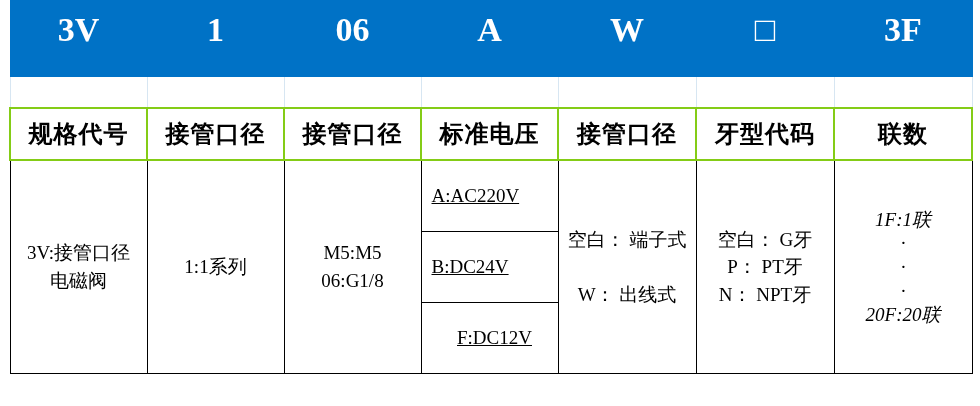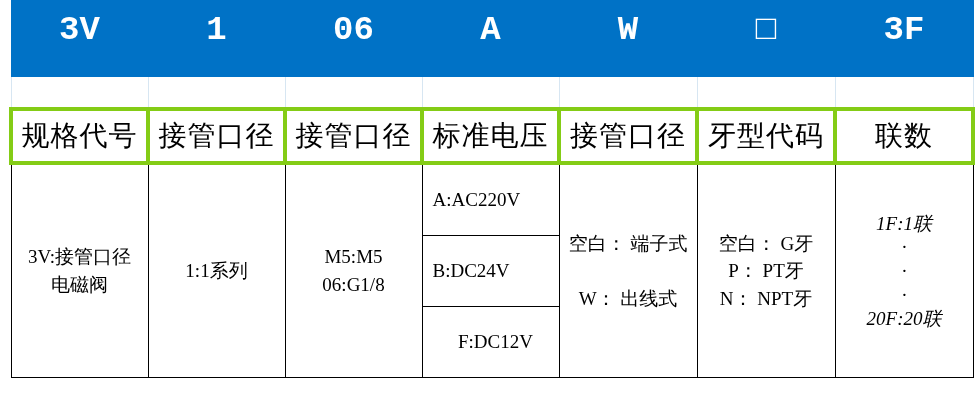--- a/index.html
+++ b/index.html
@@ -32,61 +32,62 @@
     text-align: center;
   }
   
   .code-row td {
     height: 58px;
     background: #0072C6;
     color: #ffffff;
     font-size: 34px;
     font-weight: bold;
     border: 1px solid #0072C6;
-    font-family: Liberation Mono, monospace;
+    font-family: Liberation Serif, serif;
   }
   
   .blue-thin td {
     height: 16px;
     background: #0072C6;
     border: 1px solid #0072C6;
   }
   
   .gap-row td {
     height: 30px;
     background: #ffffff;
     border: 1px solid #d7e6f2;
   }
   
   .header-row td {
     height: 50px;
     background: #ffffff;
-    border: 4px solid #84cc16;
-    font-size: 28px;
-    font-weight: normal;
+    border: 2px solid #84cc16;
+    font-size: 24px;
+    font-weight: bold;
     letter-spacing: 1px;
   }
   
   .body-row td {
     height: 212px;
     background: #ffffff;
     border: 1px solid #000000;
     font-size: 19px;
     line-height: 1.45;
     vertical-align: middle;
   }
   .body-row td.nested {
     padding: 0;
     vertical-align: top;
   }
   table.sub {
     border-collapse: collapse;
     table-layout: fixed;
     width: 100%;
     height: 100%;
+    text-decoration: underline;
   }
   table.sub td {
     height: 42.4px;
     border: 0;
     border-bottom: 1px solid #000000;
     font-size: 19px;
     text-align: left;
     padding-left: 10px;
     vertical-align: middle;
     white-space: nowrap;

